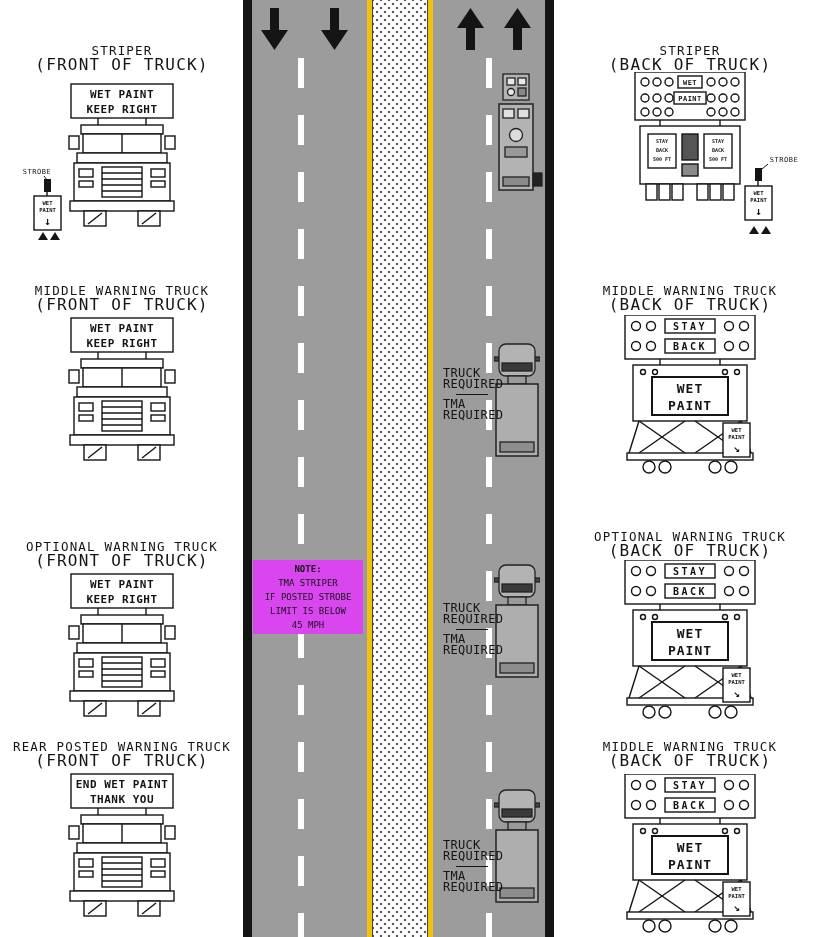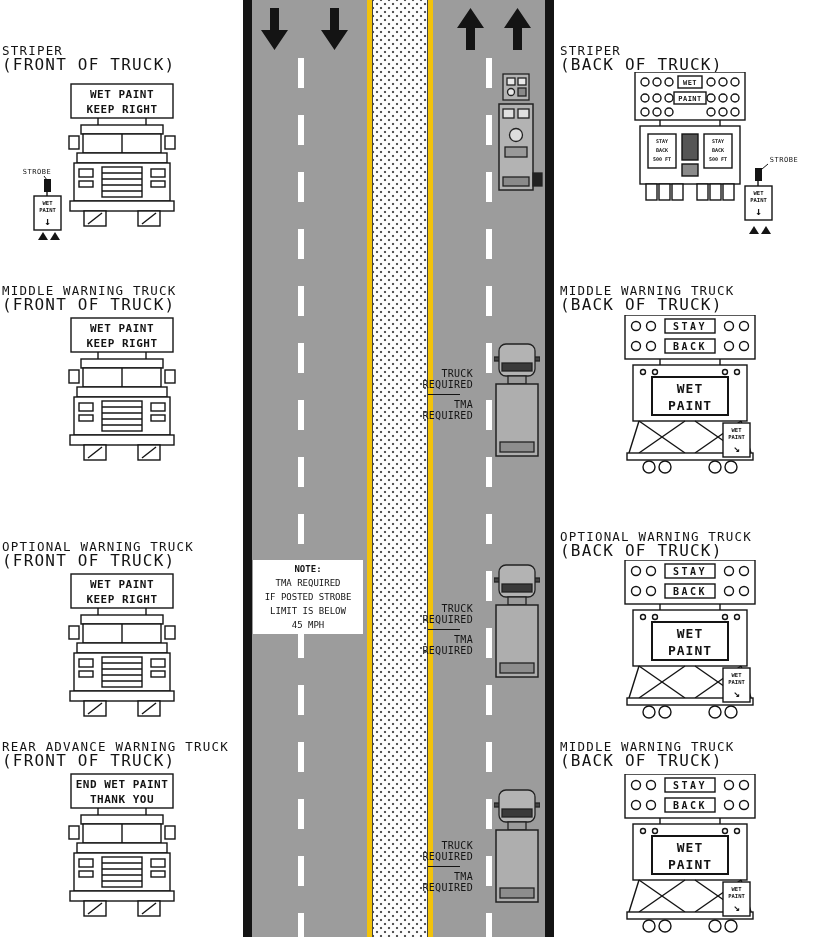--- a/index.html
+++ b/index.html
@@ -1,40 +1,40 @@
 <!DOCTYPE html>
 <html><head>
 <meta charset="utf-8">
 <style>
   *{margin:0;padding:0;box-sizing:border-box}
   body{background:#ffffff;font-family:"DejaVu Sans Mono","Liberation Mono",monospace;color:#141414}
   .canvas{position:relative;width:829px;height:937px;background:#fff;overflow:hidden}
 
   
-  .col-title{position:absolute;letter-spacing:1.2px}
+  .col-title{position:absolute;text-align:center;letter-spacing:1.2px}
   .col-title .t1{font-size:12.5px;line-height:14px;white-space:nowrap}
   .col-title .t2{font-size:16px;line-height:14px;white-space:nowrap}
 
   
   .road{position:absolute;left:243px;top:0;width:311px;height:937px;background:#9c9c9c}
   .edge{position:absolute;top:0;width:9px;height:100%;background:#141414}
   .edge.left{left:0}.edge.right{right:0}
   .lane-dash{position:absolute;top:58px;bottom:0;width:6px;
     background:repeating-linear-gradient(to bottom,#ffffff 0 30px,rgba(0,0,0,0) 30px 57px)}
   .yellow{position:absolute;top:0;width:5px;height:100%;background:#f2c20a}
   .median{position:absolute;top:0;left:129px;width:56px;height:100%;background-color:#fdfdfd;
     background-image:radial-gradient(circle,#555 1.1px,rgba(0,0,0,0) 1.6px),radial-gradient(circle,#555 1.1px,rgba(0,0,0,0) 1.6px);
     background-size:8px 8px;background-position:0 0,4px 4px;
     border-left:1px solid #444;border-right:1px solid #444}
   .arrow-svg{position:absolute}
 
-  .callout{position:absolute;left:172px;width:58px;text-align:right;font-size:10px;line-height:11px;letter-spacing:0.3px}
+  .callout{position:absolute;left:200px;width:58px;text-align:left;font-size:12px;line-height:11px;letter-spacing:0.3px}
   .callout-sep{width:32px;border-top:1.4px solid #141414;margin:4px auto}
 
-  .note{position:absolute;left:10px;top:560px;width:110px;background:#ffffff;text-align:center;
+  .note{position:absolute;left:10px;top:560px;width:110px;background:#d946ef;text-align:center;
     font-size:9px;line-height:14px;padding:2px 0}
   .note .nb{font-weight:bold}
 
   .truck-svg,.plan-truck{position:absolute}
 
   
   svg text{font-family:"DejaVu Sans Mono","Liberation Mono",monospace;fill:#141414;text-anchor:middle}
   text.sign-big{font-size:11px;font-weight:bold;letter-spacing:0.5px}
   text.board{font-size:10px;font-weight:bold;letter-spacing:2.5px}
   text.panel{font-size:13px;font-weight:bold;letter-spacing:1px}
@@ -139,21 +139,21 @@
     <div class="callout" style="top:840px">
       <div>TRUCK</div>
       <div>REQUIRED</div>
       <div class="callout-sep"></div>
       <div>TMA</div>
       <div>REQUIRED</div>
     </div>
 
     <div class="note">
       <div class="nb">NOTE:</div>
-      <div>TMA REQUIRED</div>
+      <div>TMA STRIPER</div>
       <div>IF POSTED STROBE</div>
       <div>LIMIT IS BELOW</div>
       <div>45 MPH</div>
     </div>
   </div>
 
   <div class="col-title" style="left:2px;top:44px;width:240px">
     <div class="t1">STRIPER</div>
     <div class="t2">(FRONT OF TRUCK)</div>
   </div>
@@ -264,21 +264,21 @@
       <rect x="32" y="129" width="22" height="15"></rect>
         <line x1="36" y1="142" x2="50" y2="131"></line>
       <rect x="86" y="129" width="22" height="15"></rect>
         <line x1="90" y1="142" x2="104" y2="131"></line>
     </g>
     <text x="70" y="16" class="sign-big">WET PAINT</text>
     <text x="70" y="31" class="sign-big">KEEP RIGHT</text>
   </svg>
 
   <div class="col-title" style="left:2px;top:740px;width:240px">
-    <div class="t1">REAR ADVANCE WARNING TRUCK</div>
+    <div class="t1">REAR POSTED WARNING TRUCK</div>
     <div class="t2">(FRONT OF TRUCK)</div>
   </div>
   <svg class="truck-svg" style="left:52px;top:772px" width="140" height="150" viewBox="0 0 140 150">
     <g fill="#ffffff" stroke="#141414" stroke-width="1.4">
       <rect x="19" y="2" width="102" height="34"></rect>
       <line x1="46" y1="36" x2="46" y2="43"></line>
         <line x1="94" y1="36" x2="94" y2="43"></line>
       <rect x="29" y="43" width="82" height="9"></rect>
       <rect x="31" y="52" width="78" height="19"></rect>
       <line x1="70" y1="52" x2="70" y2="71"></line>

